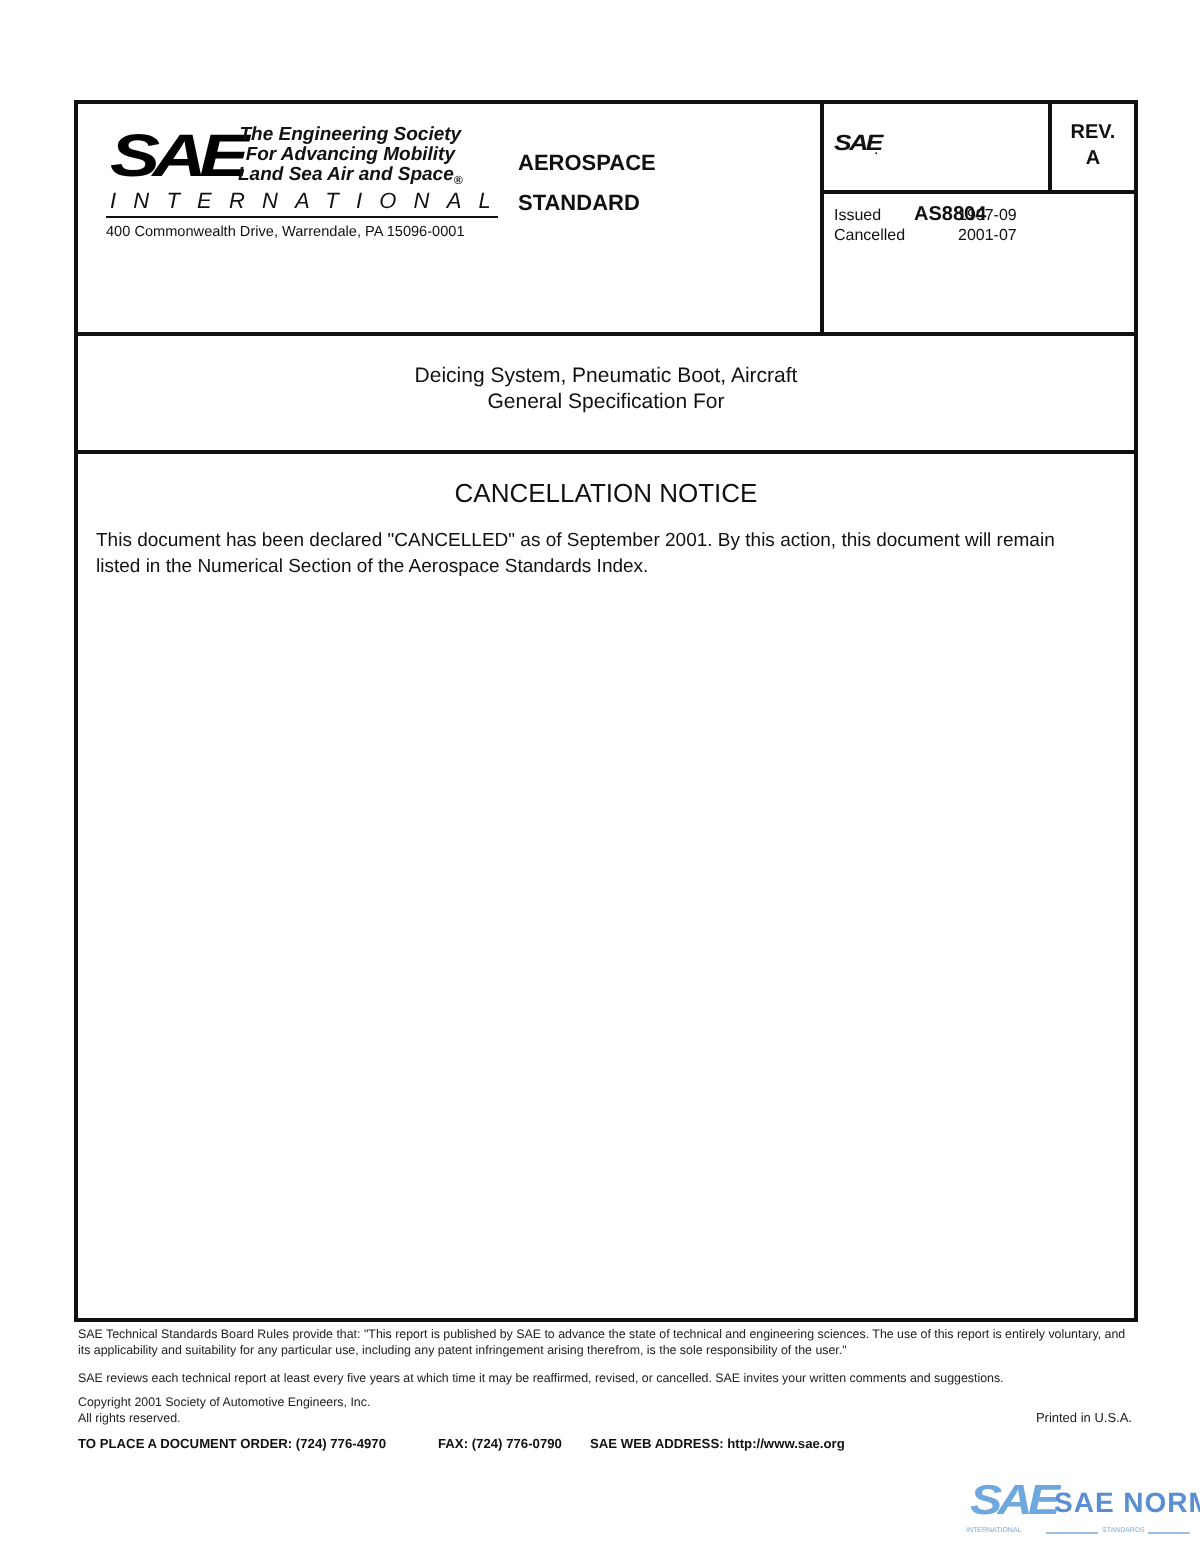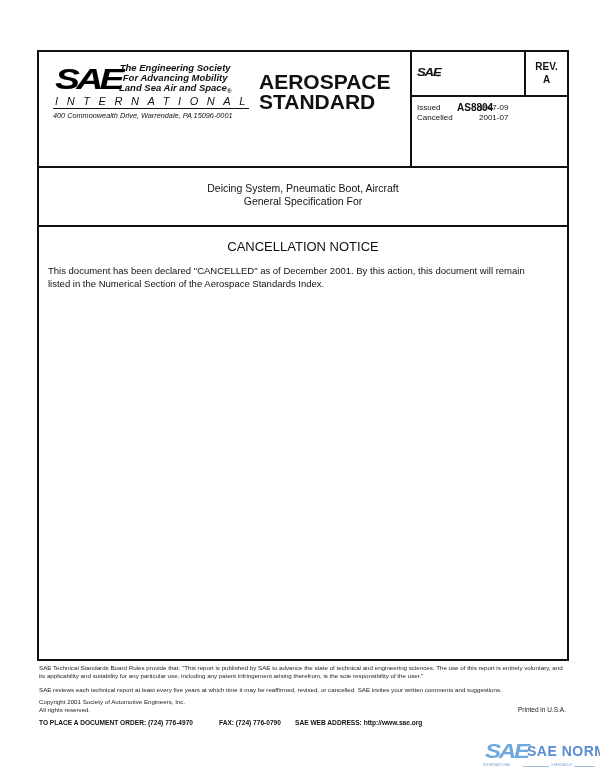--- a/index.html
+++ b/index.html
@@ -8,23 +8,23 @@
   .hline { position: absolute; left: 0; right: 0; height: 0; border-top: 2px solid #111; }
   .vline { position: absolute; width: 0; border-left: 2px solid #111; }
 
   .logo-block { position: absolute; left: 14px; top: 8px; width: 210px; }
   .sae-mark { position: absolute; left: 2px; top: 4px; font-family: "Liberation Sans", sans-serif; font-weight: 900; font-style: italic; font-size: 30px; letter-spacing: -3px; line-height: 30px; transform: scaleX(1.25); transform-origin: left top; color: #000; }
   .tagline { position: absolute; left: 66px; top: 3px; font-size: 9.5px; font-weight: bold; font-style: italic; line-height: 10px; white-space: nowrap; }
   .tagline div { white-space: nowrap; text-align: center; }
   .reg { font-size: 6px; vertical-align: -2px; }
   .international { position: absolute; left: 2px; top: 35px; font-size: 11px; font-style: italic; letter-spacing: 8.6px; white-space: nowrap; font-weight: normal; }
   .logo-rule { position: absolute; left: 0; top: 48px; width: 196px; border-top: 1px solid #111; }
-  .address { position: absolute; left: 0; top: 51px; font-size: 7.3px; white-space: nowrap; font-style: italic; }
+  .address { position: absolute; left: 0; top: 51px; font-size: 7.3px; white-space: nowrap; }
 
-  .doc-type { position: absolute; left: 220px; top: 20px; font-size: 21px; font-weight: bold; line-height: 20px; }
+  .doc-type { position: absolute; left: 220px; top: 20px; font-size: 11px; font-weight: bold; line-height: 20px; }
 
   .docnum-cell { position: absolute; left: 373px; top: 0; width: 112px; height: 45px; }
   .sae-small { position: absolute; left: 5px; top: 14px; font-weight: 900; font-style: italic; font-size: 11px; letter-spacing: -1px; transform: scaleX(1.2); transform-origin: left top; }
   .sae-small-dot { position: absolute; left: 25px; top: 18px; font-size: 8px; }
   .docnum { position: absolute; left: 45px; top: 14px; font-size: 10px; font-weight: bold; margin-top: 36px; }
   .rev-cell { position: absolute; left: 487px; top: 0; width: 41px; height: 37px; text-align: center; }
   .rev-label { position: absolute; top: 9px; left: 0; right: 0; font-size: 10px; font-weight: bold; line-height: 12px; }
   .rev-value { position: absolute; top: 22px; left: 0; right: 0; font-size: 10px; font-weight: bold; line-height: 12px; }
 
   .dates { position: absolute; left: 378px; top: 51px; font-size: 8px; line-height: 9.5px; }
@@ -102,21 +102,21 @@
       <span>2001-07</span>
     </div>
   </div>
 
   <div class="title-block">
     <div>Deicing System, Pneumatic Boot, Aircraft</div>
     <div>General Specification For</div>
   </div>
 
   <div class="notice-heading">CANCELLATION NOTICE</div>
-  <div class="notice-body">This document has been declared "CANCELLED" as of December 2001.  By this action, this document will remain listed in the Numerical Section of the Aerospace Standards Index.</div>
+  <div class="notice-body">This document has been declared "CANCELLED" as of September 2001.  By this action, this document will remain listed in the Numerical Section of the Aerospace Standards Index.</div>
 </div>
 
 <div class="footer-text f1">SAE Technical Standards Board Rules provide that: "This report is published by SAE to advance the state of technical and engineering sciences. The use of this report is entirely voluntary, and its applicability and suitability for any particular use, including any patent infringement arising therefrom, is the sole responsibility of the user."</div>
 <div class="footer-text f2">SAE reviews each technical report at least every five years at which time it may be reaffirmed, revised, or cancelled. SAE invites your written comments and suggestions.</div>
 <div class="footer-text f3">
   <div>Copyright 2001 Society of Automotive Engineers, Inc.</div>
   <div>All rights reserved.</div>
 </div>
 <div class="printed">Printed in U.S.A.</div>
 

